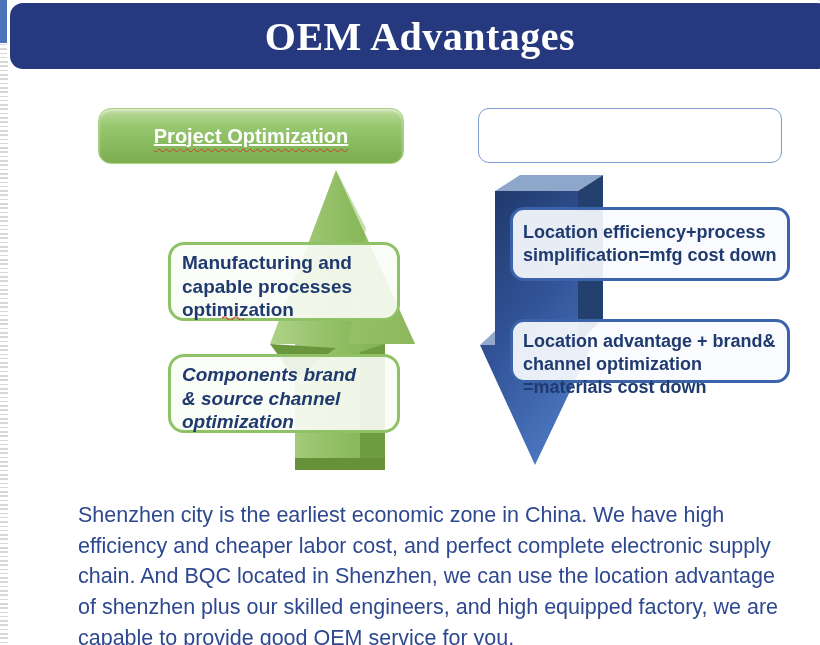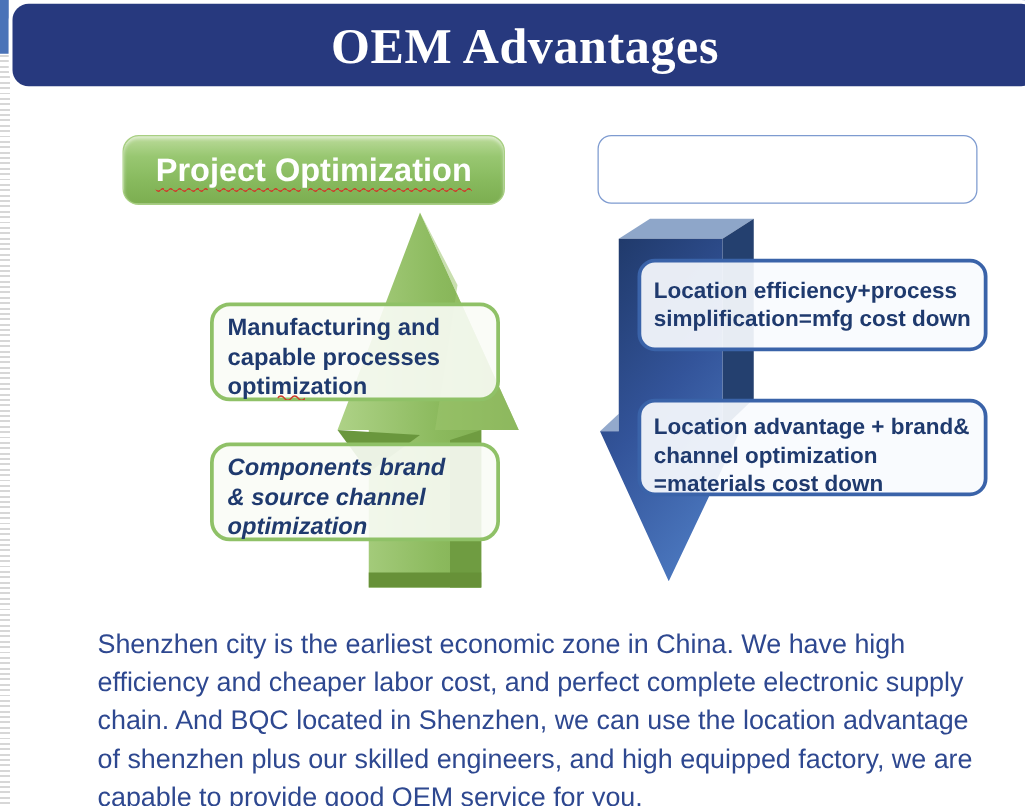--- a/index.html
+++ b/index.html
@@ -16,21 +16,21 @@
   .accent-right{position:absolute;right:0;top:0;width:27px;height:44px;background:#4a73b8;}
 
   
   .title-bar{position:absolute;left:10px;top:3px;width:820px;height:66px;background:#27397e;
     border-radius:13px;box-shadow:0 0 0 3px #ffffff;display:flex;align-items:center;justify-content:center;}
   .title-bar h1{margin:0;color:#ffffff;font-family:"Liberation Serif", serif;font-weight:bold;
     font-size:40px;letter-spacing:.5px;}
 
   
   .hdr{position:absolute;display:flex;align-items:center;justify-content:center;
-    color:#ffffff;font-weight:bold;font-size:26px;}
+    color:#ffffff;font-weight:bold;font-size:20px;text-decoration:underline;}
   .hdr-green{left:98px;top:108px;width:304px;height:54px;border-radius:13px;
     background:linear-gradient(180deg,#bcdb9b 0%,#98c771 30%,#88ba5e 65%,#7cae50 100%);
     border:1px solid #a8cf82;box-shadow:inset 0 2px 3px rgba(255,255,255,.55);}
   .hdr-green span{text-decoration:underline wavy #cf3a2a 1px;text-underline-offset:5px;}
   .hdr-blue{left:478px;top:108px;width:302px;height:53px;border-radius:11px;
     background:linear-gradient(180deg,#9db4dd 0%,#side 0%,#6287c8 28%,#446cb3 60%,#3a61a8 100%);
     border:1px solid #7e9bd0;box-shadow:inset 0 2px 3px rgba(255,255,255,.5);}
 
   .arrow-svg{position:absolute;}
   .arrow-green{left:248px;top:166px;}
@@ -39,21 +39,21 @@
   
   .box{position:absolute;box-sizing:border-box;border-radius:16px;
     color:#1f3a6e;font-weight:bold;white-space:pre-line;}
   .box-green{background:rgba(250,252,246,.9);border:3px solid #8fc167;
     width:232px;left:168px;padding:6px 11px;font-size:19px;line-height:1.24;}
   .box-green.b1{top:242px;height:79px;}
   .box-green.b2{top:354px;height:79px;font-style:italic;}
   .box-blue{background:rgba(249,251,254,.92);border:3px solid #3a63a9;border-radius:14px;
     width:280px;left:510px;padding:8px 10px;font-size:18px;line-height:1.28;}
   .box-blue.b1{top:207px;height:74px;display:flex;align-items:center;}
-  .box-blue.b2{top:319px;height:78px;}
+  .box-blue.b2{top:319px;height:64px;}
 
   .squiggle{position:absolute;left:222px;top:315px;}
 
   
   .para{position:absolute;left:78px;top:500px;width:720px;color:#2e4890;
     font-size:21.5px;line-height:1.43;}
 </style>
 </head>
 <body>
 

